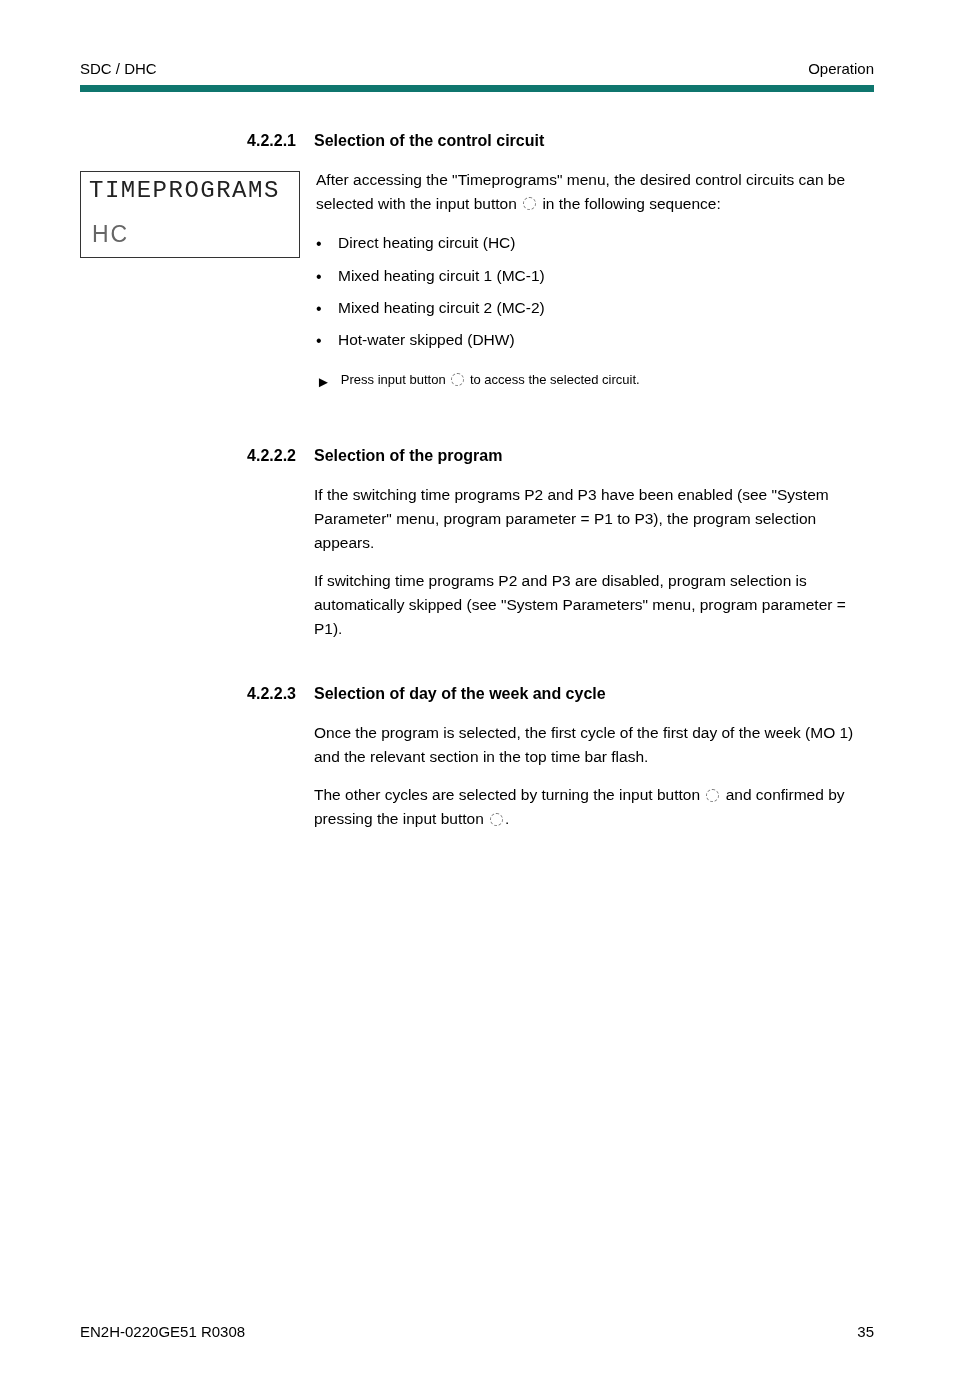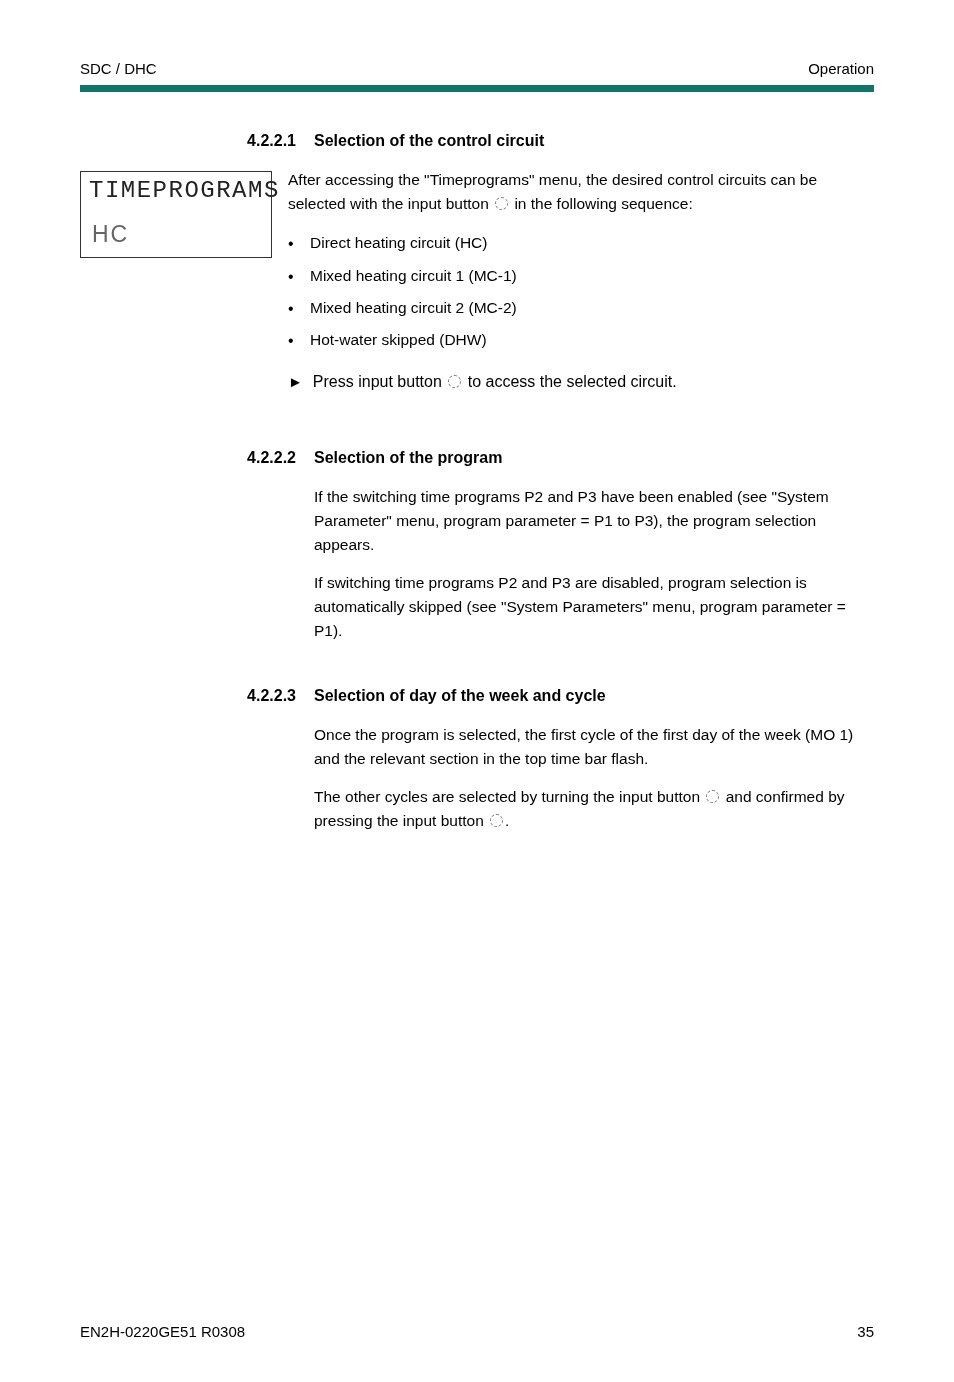--- a/index.html
+++ b/index.html
@@ -54,21 +54,21 @@
       font-size: 16px;
     }
 
     .content-row {
       display: flex;
       align-items: flex-start;
       margin-bottom: 14px;
     }
 
     .lcd-box {
-      width: 192px;
+      width: 220px;
       border: 1px solid #333;
       padding: 6px 8px 10px 8px;
       margin-top: 3px;
       flex-shrink: 0;
     }
 
     .lcd-line1 {
       font-family: 'Courier New', monospace;
       font-size: 24px;
       letter-spacing: 1.5px;
@@ -131,21 +131,21 @@
       margin-bottom: 10px;
     }
 
     .action-arrow {
       font-size: 15px;
       margin-right: 10px;
       line-height: 1.55;
     }
 
     .action-text {
-      font-size: 16px;
+      font-size: 13px;
       line-height: 1.55;
     }
 
     .circle-icon {
       display: inline-block;
       width: 13px;
       height: 13px;
       border: 1px dashed #777;
       border-radius: 50%;
       vertical-align: middle;

